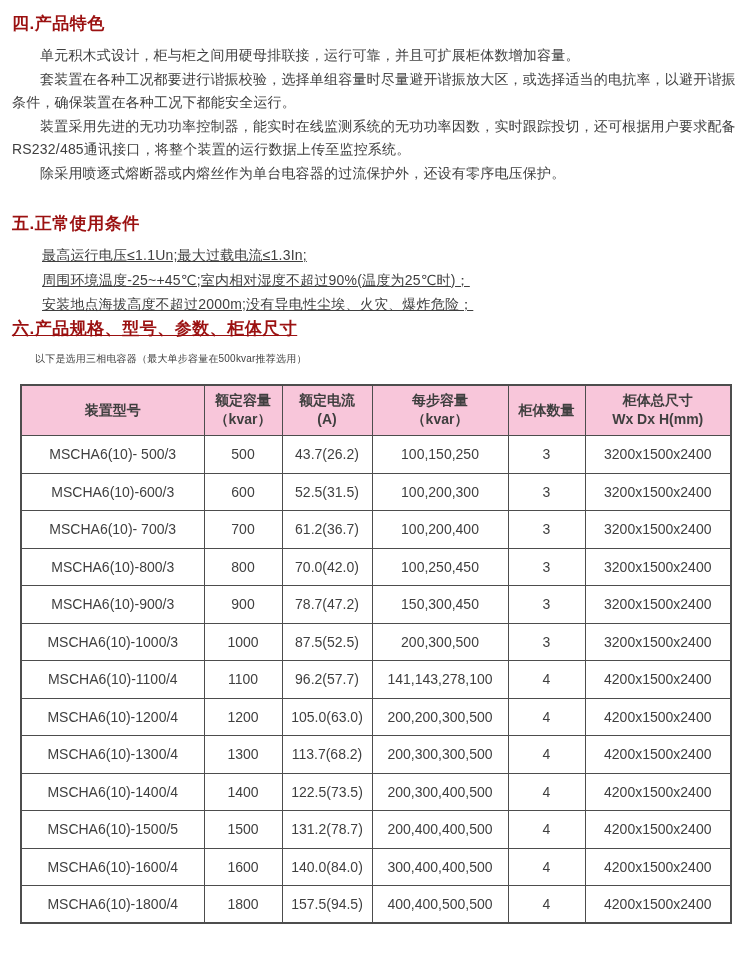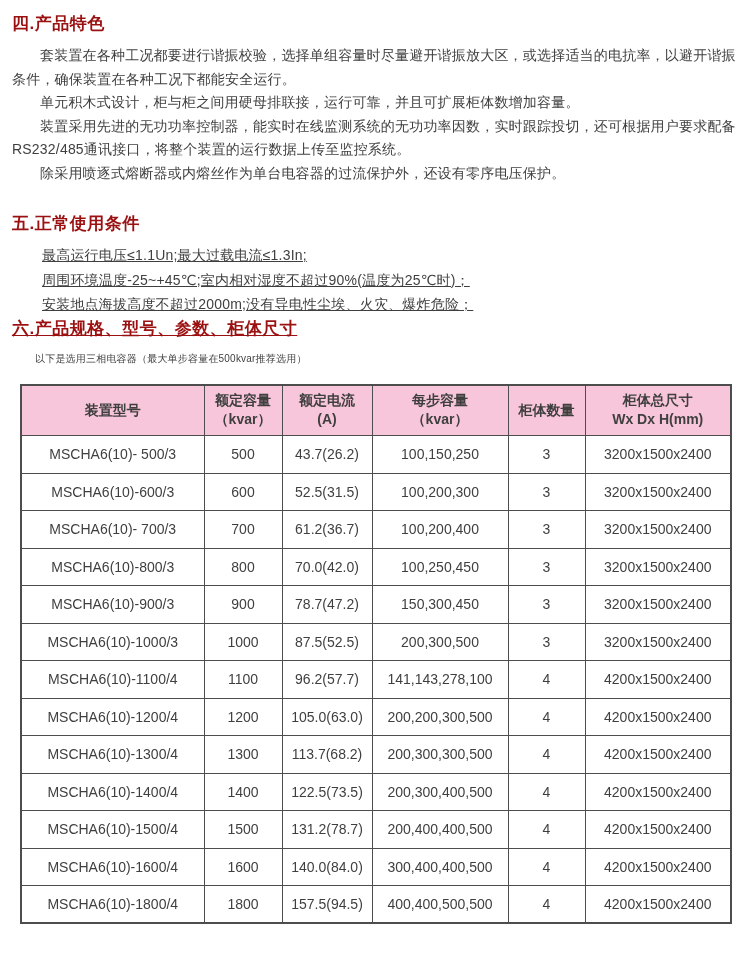--- a/index.html
+++ b/index.html
@@ -78,22 +78,22 @@
   col.c3{width:90px;}
   col.c4{width:136px;}
   col.c5{width:77px;}
   col.c6{width:146px;}
 </style>
 </head>
 <body>
 
 <h2 class="section-title sec4-title">四.产品特色</h2>
 <div class="para-block">
+  <p class="para">单元积木式设计，柜与柜之间用硬母排联接，运行可靠，并且可扩展柜体数增加容量。</p>
   <p class="para">套装置在各种工况都要进行谐振校验，选择单组容量时尽量避开谐振放大区，或选择适当的电抗率，以避开谐振条件，确保装置在各种工况下都能安全运行。</p>
-  <p class="para">单元积木式设计，柜与柜之间用硬母排联接，运行可靠，并且可扩展柜体数增加容量。</p>
   <p class="para">装置采用先进的无功功率控制器，能实时在线监测系统的无功功率因数，实时跟踪投切，还可根据用户要求配备RS232/485通讯接口，将整个装置的运行数据上传至监控系统。</p>
   <p class="para">除采用喷逐式熔断器或内熔丝作为单台电容器的过流保护外，还设有零序电压保护。</p>
 </div>
 
 <h2 class="section-title sec5-title">五.正常使用条件</h2>
 <div class="cond-block">
   <div class="cond-line">最高运行电压≤1.1Un;最大过载电流≤1.3In;</div>
   <div class="cond-line">周围环境温度-25~+45℃;室内相对湿度不超过90%(温度为25℃时)；</div>
   <div class="cond-line">安装地点海拔高度不超过2000m;没有导电性尘埃、火灾、爆炸危险；</div>
 </div>
@@ -199,21 +199,21 @@
       </tr>
       <tr>
         <td>MSCHA6(10)-1400/4</td>
         <td>1400</td>
         <td>122.5(73.5)</td>
         <td>200,300,400,500</td>
         <td>4</td>
         <td>4200x1500x2400</td>
       </tr>
       <tr>
-        <td>MSCHA6(10)-1500/4</td>
+        <td>MSCHA6(10)-1500/5</td>
         <td>1500</td>
         <td>131.2(78.7)</td>
         <td>200,400,400,500</td>
         <td>4</td>
         <td>4200x1500x2400</td>
       </tr>
       <tr>
         <td>MSCHA6(10)-1600/4</td>
         <td>1600</td>
         <td>140.0(84.0)</td>

